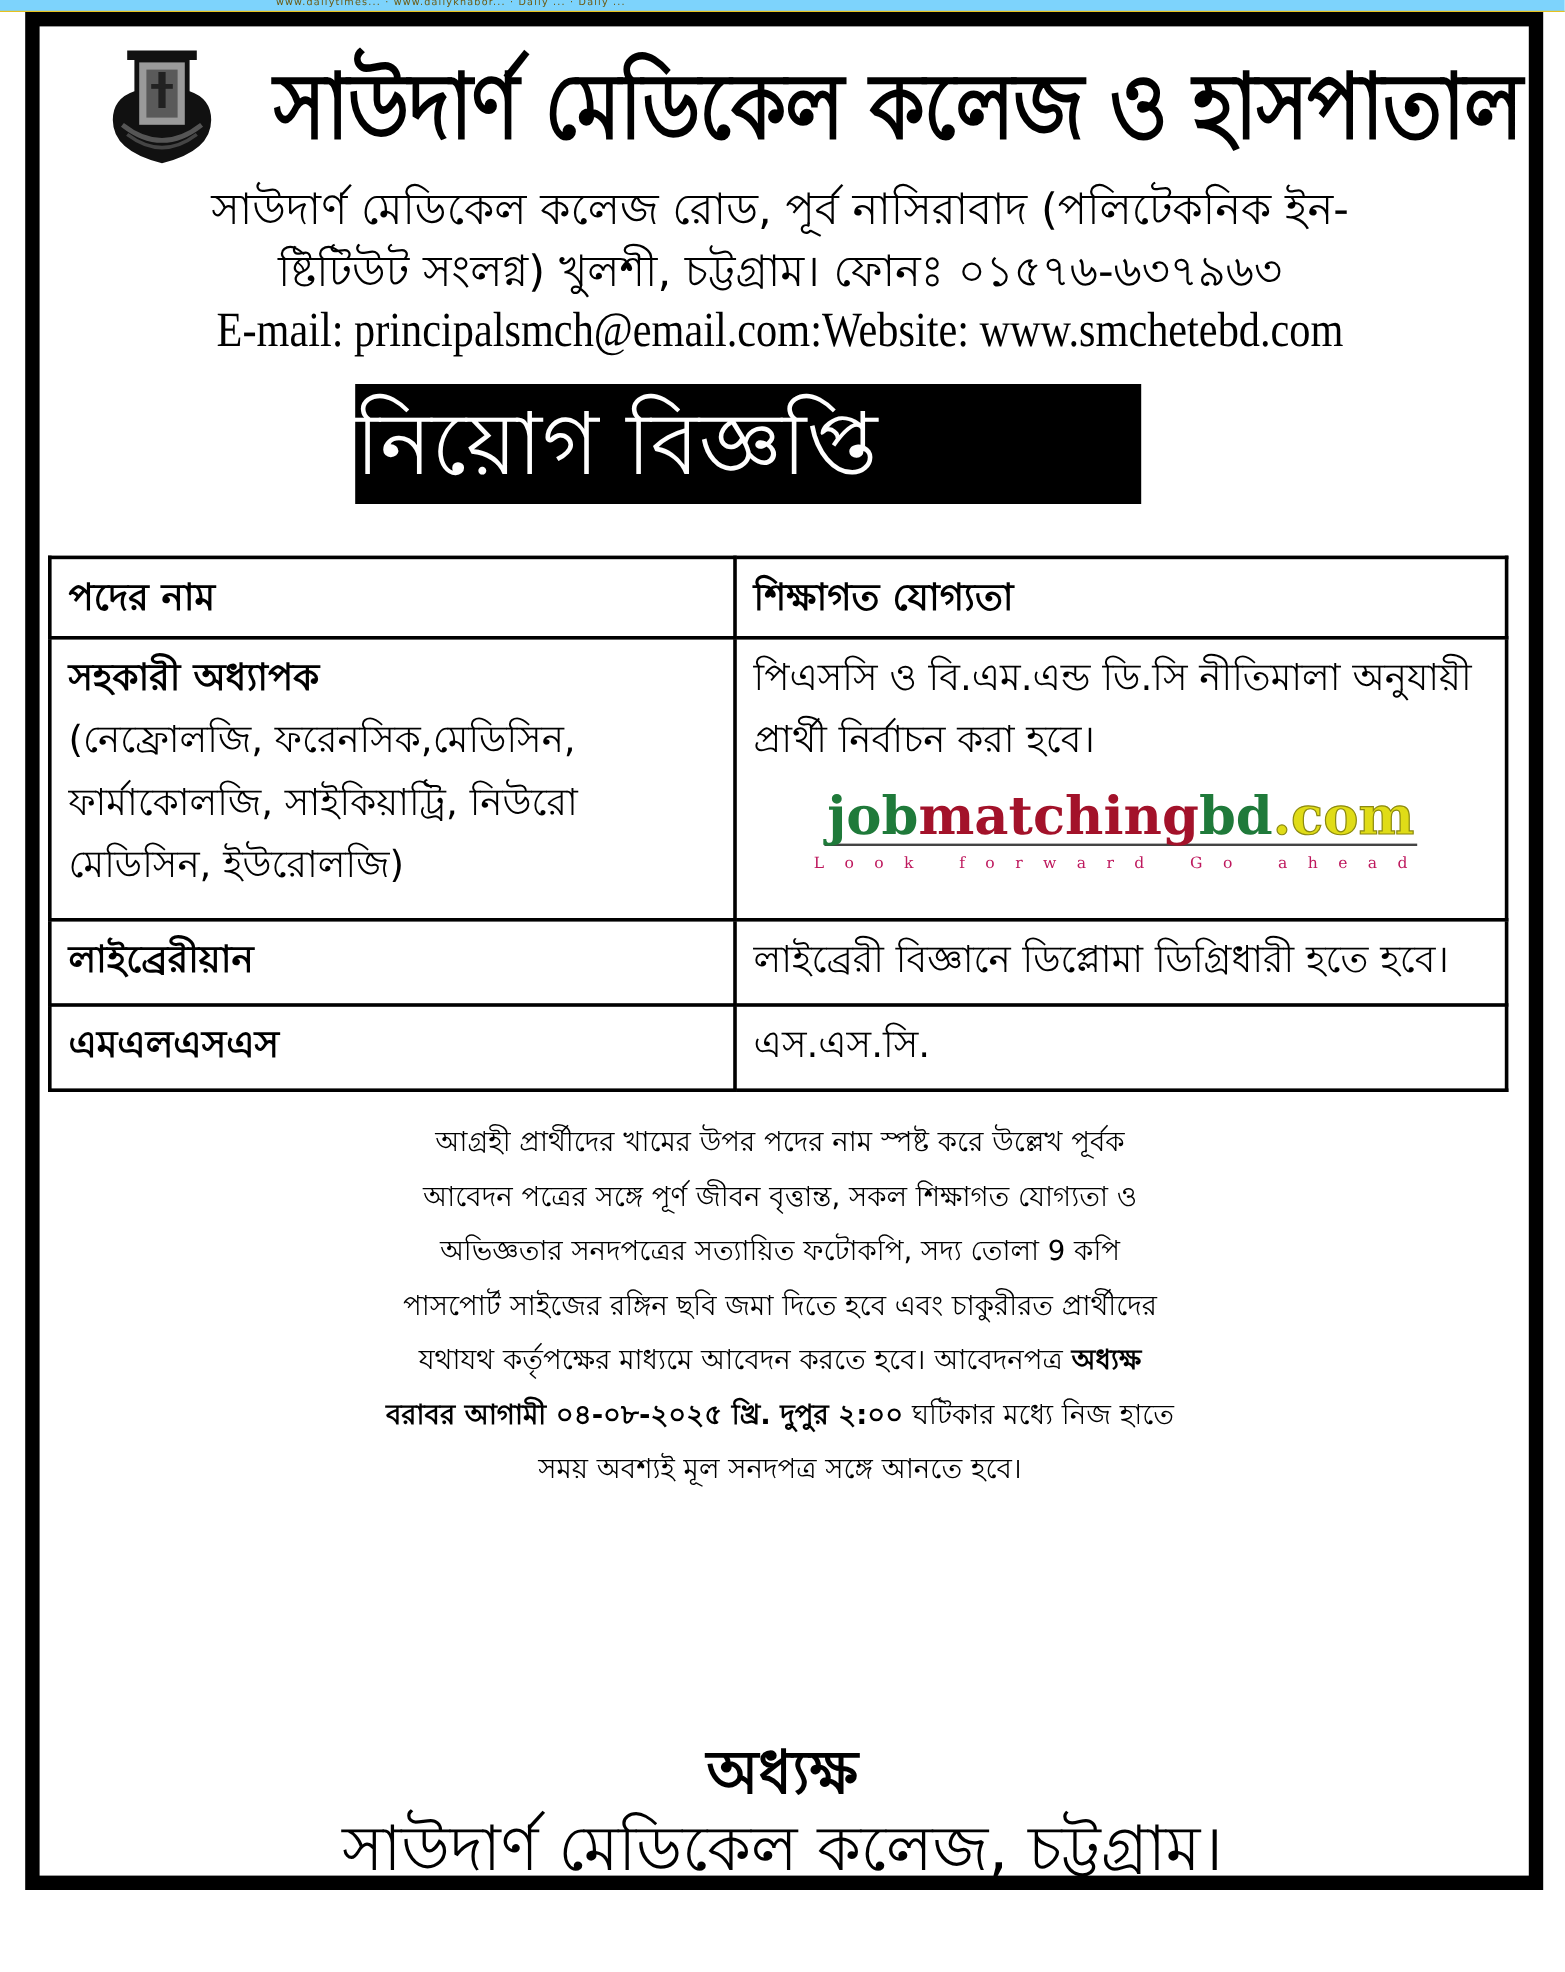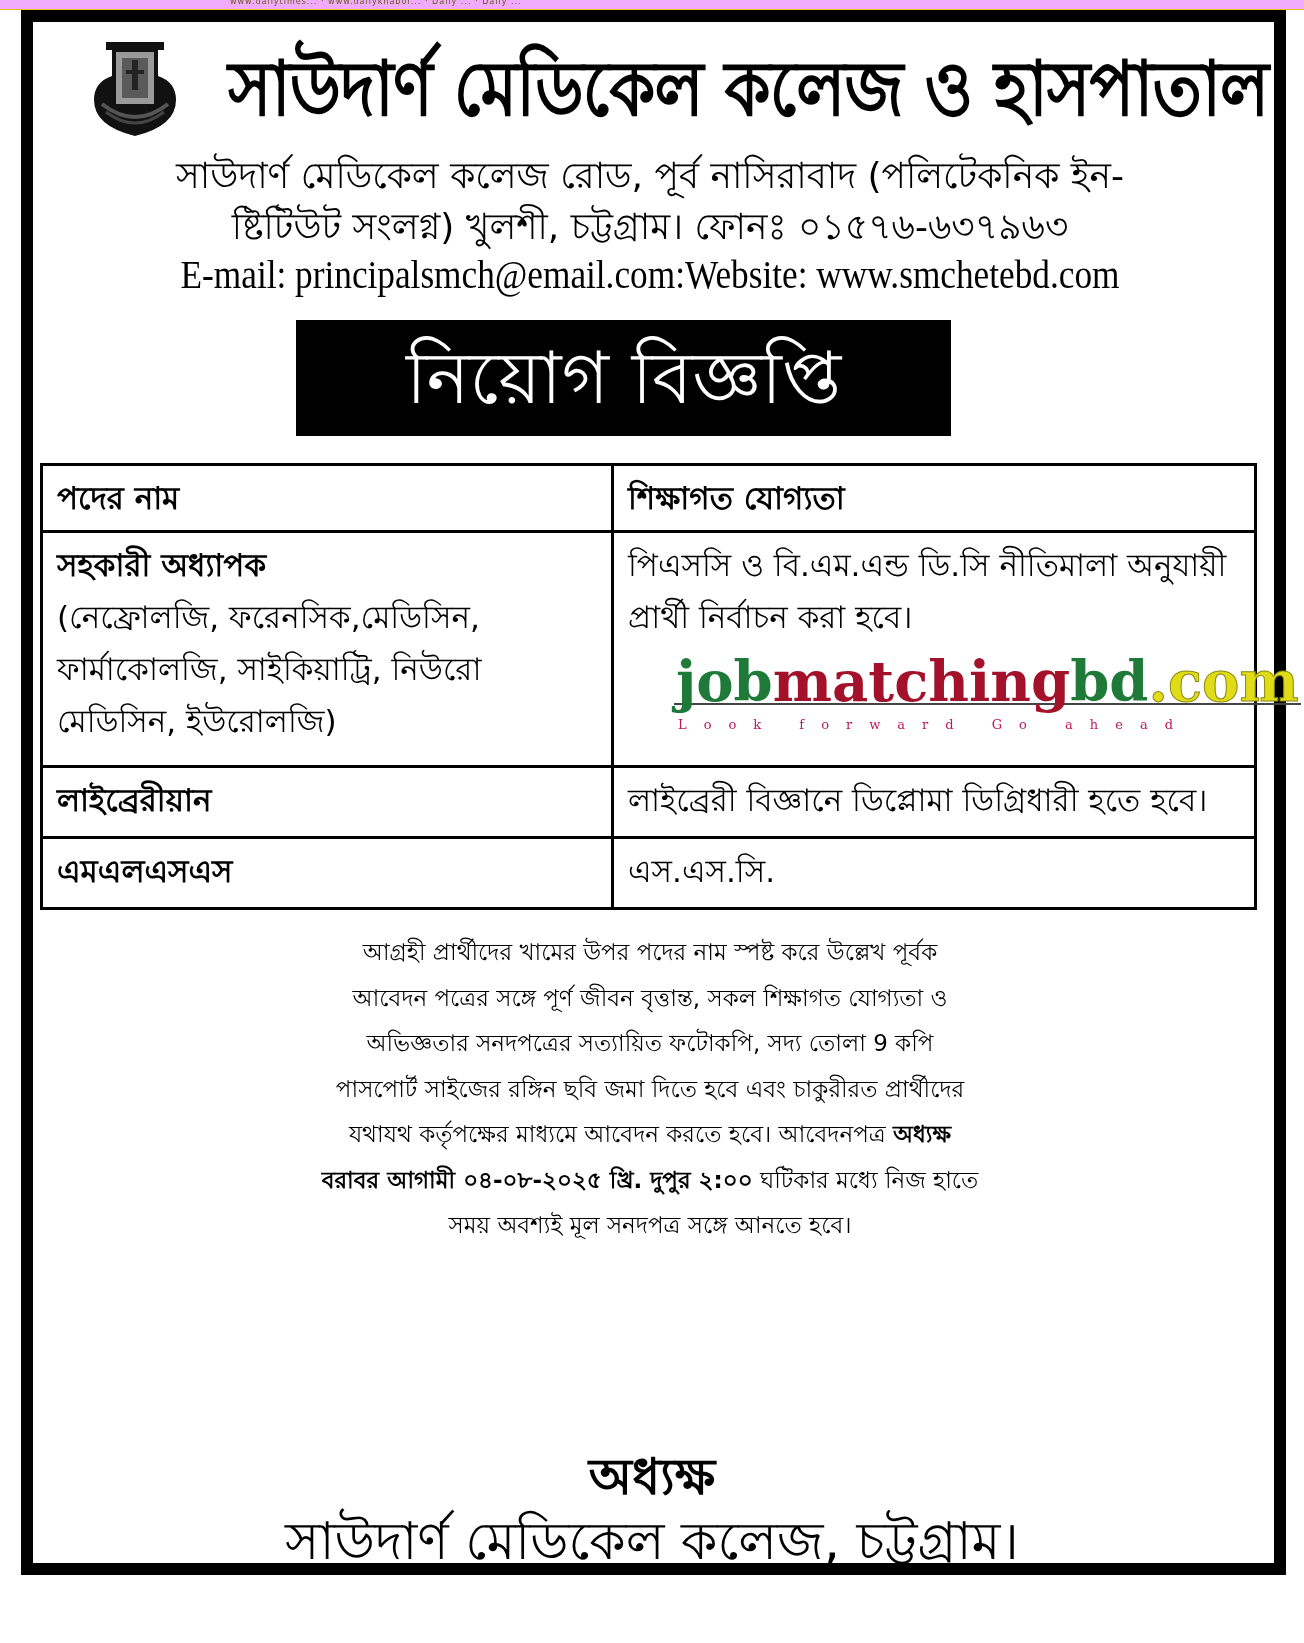--- a/index.html
+++ b/index.html
@@ -1,21 +1,21 @@
 <!DOCTYPE html>
 <html><head>
   <meta charset="utf-8">
   <style>
     html, body { margin:0; padding:0; }
     body {
       width:1304px; height:1643px; background:#ffffff; position:relative; overflow:hidden;
       font-family: "DejaVu Sans", sans-serif; color:#000;
     }
     .topband {
-      position:absolute; left:0; top:0; width:1304px; height:9px; background:#f0abfc;
+      position:absolute; left:0; top:0; width:1304px; height:9px; background:#7dd3fc;
       border-bottom:1px solid #e8c21e;
     }
     .topband-text {
       position:absolute; left:230px; top:-3px; font-size:8px; color:#6b5a12; letter-spacing:1px; white-space:nowrap;
     }
     .frame {
       position:absolute; left:21px; top:10px; width:1241px; height:1541px;
       border-left:12px solid #000; border-right:12px solid #000; border-top:12px solid #000; border-bottom:12px solid #000;
       background:#fff;
     }
@@ -30,43 +30,43 @@
     .addr {
       position:absolute; left:50px; top:150px; width:1200px; text-align:center;
       font-size:36px; line-height:51px;
     }
     .contact {
       position:absolute; left:50px; top:250px; width:1200px; text-align:center;
       font-family: "Liberation Serif", serif; font-size:41px; line-height:48px; white-space:nowrap;
       transform:scaleX(0.86); transform-origin:center;
     }
     .banner {
-      position:absolute; left:296px; top:320px; width:655px; height:116px; background:#000;
-      display:flex; align-items:center; justify-content:center;
+      position:absolute; left:296px; top:320px; width:655px; height:100px; background:#000;
+      display:flex; align-items:center; justify-content:flex-start;
     }
     .banner span {
       color:#fff; font-size:72px; line-height:1; white-space:nowrap;
     }
     table.jobs {
       position:absolute; left:40px; top:463px; width:1217px; border-collapse:collapse;
     }
     table.jobs td {
       border:3px solid #000; vertical-align:top; padding:6px 14px; font-size:31px; line-height:52px;
     }
     table.jobs td.col1 { width:540px; }
     table.jobs tr.head td { height:52px; }
     table.jobs tr.row1 td { height:220px; }
     table.jobs tr.row2 td { height:56px; }
     table.jobs tr.row3 td { height:56px; }
     .bold { font-weight:bold; }
     .watermark {
       margin:16px auto 0 auto; width:520px; text-align:center;
     }
     .wm-main {
-      font-family: "DejaVu Serif", serif; font-weight:bold; font-size:56px; line-height:44px; white-space:nowrap;
+      font-family: "DejaVu Serif", serif; font-weight:bold; font-size:44px; line-height:44px; white-space:nowrap;
       border-bottom:2px solid #444; display:inline-block; padding:0 2px;
     }
     .wm-green { color:#1f7a3a; }
     .wm-red { color:#a3122a; }
     .wm-yellow { color:#e0dc17; -webkit-text-stroke:1px #8c8a10; }
     .wm-tag {
       font-family: "DejaVu Serif", serif; font-size:13px; letter-spacing:17px; line-height:18px; color:#be185d; white-space:nowrap;
     }
     .body-text {
       position:absolute; left:60px; top:930px; width:1180px; text-align:center;

